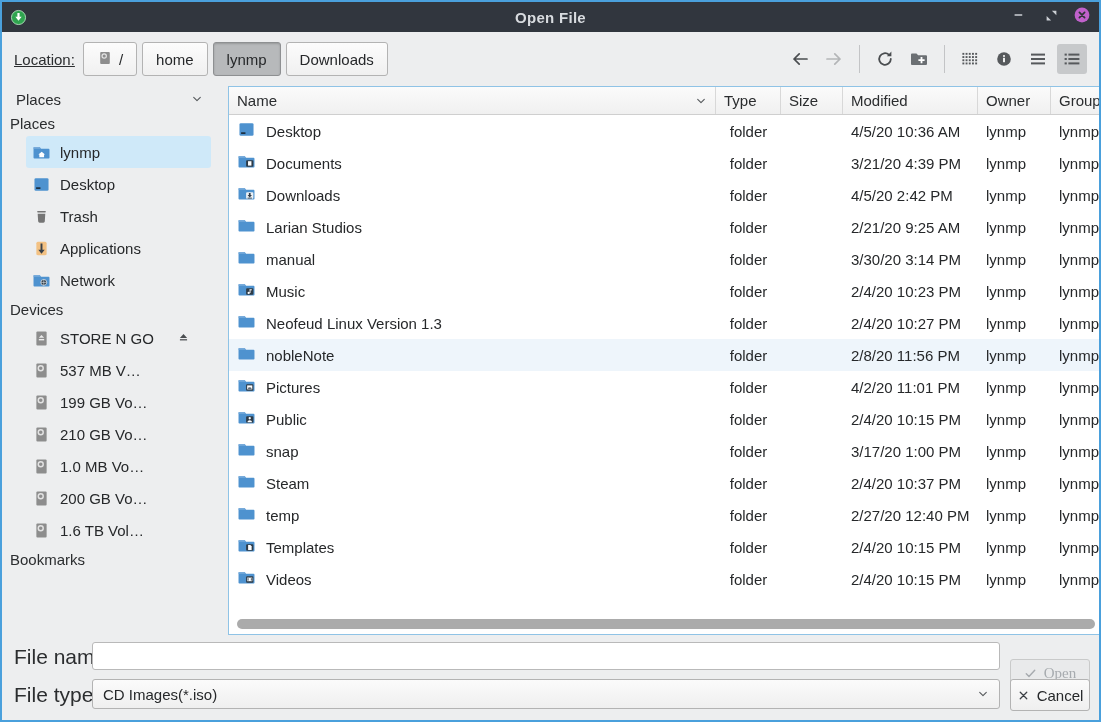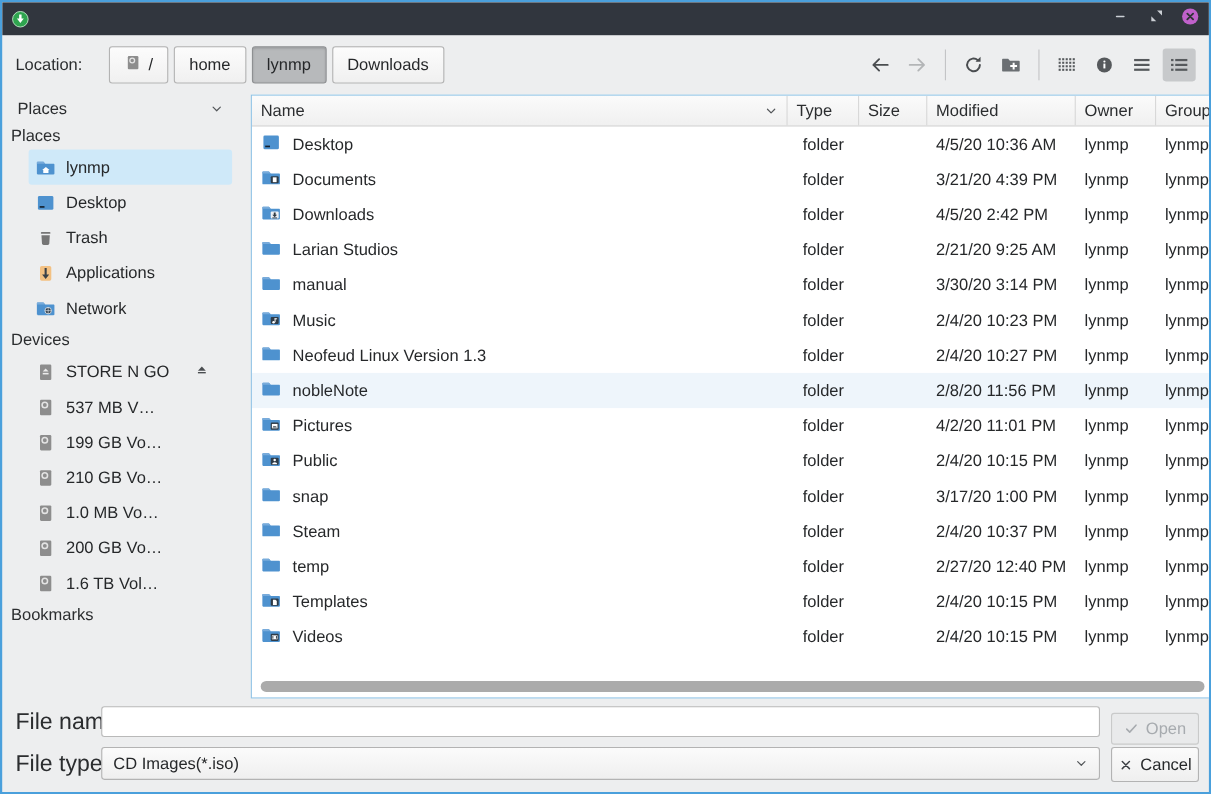--- a/index.html
+++ b/index.html
@@ -6,21 +6,21 @@
   *{box-sizing:border-box;}
   .window{position:relative;width:1101px;height:722px;border:2px solid #4aa0dc;background:#edeeef;overflow:hidden;}
   
   .titlebar{position:absolute;top:0;left:0;right:0;height:30px;background:#31363e;display:flex;align-items:center;padding:0 8px;}
   .titlebar .appic{display:flex;align-items:center;}
   .titlebar .title{position:absolute;left:0;right:0;text-align:center;font-size:15px;font-weight:bold;color:#d8dbdf;letter-spacing:.3px;pointer-events:none;}
   .controls{margin-left:auto;display:flex;align-items:center;gap:13px;z-index:2;}
   .controls .tbtn{display:flex;align-items:center;justify-content:center;width:18px;height:18px;cursor:default;}
   
   .toolbar{position:absolute;top:30px;left:0;right:0;height:54px;display:flex;align-items:center;padding:0 12px;}
-  .loclabel{font-size:15px;color:#2b2d2f;margin-right:24px;}
+  .loclabel{font-size:15px;color:#2b2d2f;margin-right:8px;text-decoration:underline;}
   .crumbs{display:flex;gap:5px;}
   .crumb{display:flex;align-items:center;gap:6px;height:34px;padding:0 13px;font-size:15px;color:#26282a;
          background:linear-gradient(#fcfcfc,#f0f0f0);border:1px solid #b3b3b3;border-radius:3px;font-family:inherit;}
   .crumb.active{background:#b7b9bb;border-color:#8e9092;box-shadow:inset 0 1px 2px rgba(0,0,0,.18);}
   .navgroup{margin-left:auto;display:flex;align-items:center;gap:4px;}
   .navbtn{width:30px;height:30px;display:flex;align-items:center;justify-content:center;border-radius:3px;}
   .navbtn.active{background:#c7c9cb;}
   .navbtn.disabled{opacity:.35;}
   .navbtn.sep{width:1px;height:28px;background:#c3c4c6;border-radius:0;margin:0 6px;}
   .navbtn .ic{display:flex;}
@@ -51,35 +51,36 @@
   
   .frow{position:absolute;left:0;right:0;height:32px;}
   .frow .flabel{position:absolute;left:12px;top:50%;transform:translateY(-50%);font-size:21px;color:#2b2d2f;}
   .fn-input{position:absolute;left:90px;top:1px;width:908px;height:28px;border:1px solid #b9b9b9;border-radius:3px;background:#fff;padding:0 8px;font:15px "Liberation Sans","DejaVu Sans",sans-serif;color:#26282a;}
   .ft-select{position:absolute;left:90px;top:0;width:908px;height:30px;border:1px solid #b3b3b3;border-radius:3px;background:linear-gradient(#fbfbfb,#efefef);display:flex;align-items:center;padding:0 10px;font-size:15px;color:#26282a;}
   .ft-select .chev{margin-left:auto;display:flex;}
   .fbtn{position:absolute;left:1008px;width:80px;display:flex;align-items:center;justify-content:center;gap:7px;
         background:linear-gradient(#fbfbfb,#efefef);border:1px solid #b3b3b3;border-radius:3px;font-size:15px;color:#26282a;font-family:inherit;}
   .fbtn .ic{display:flex;}
   .fbtn.disabled{background:#e9eaeb;border-color:#c9caca;color:#a7abaf;}
-  .open-btn{top:7px;height:29px;}
+  .open-btn{top:18px;height:29px;font-family:Liberation Serif, serif;}
   .cancel-btn{top:0;height:32px;}
 </style>
 </head>
 <body>
 
 <div class="window">
 
   <div class="titlebar">
     <span class="appic">
         <svg width="17" height="17" viewBox="0 0 20 20" xmlns="http://www.w3.org/2000/svg">
           <circle cx="10" cy="10" r="8.3" fill="#2fa44f" stroke="#bde6c6" stroke-width="1"></circle>
           <path d="M8.7 4.8h2.6v4.4h2.4L10 13.9 6.3 9.2h2.4z" fill="#fff"></path>
         </svg>
       </span>
+    <span class="title">Open File</span>
     <div class="controls">
 
         <span class="tbtn">
           <span class="ic"><svg width="16" height="16" viewBox="0 0 20 20" xmlns="http://www.w3.org/2000/svg">
               <rect x="3" y="9.2" width="10" height="1.7" rx=".8" fill="#ccd0d5"></rect>
             </svg></span>
         </span>
 
         <span class="tbtn">
           <span class="ic"><svg width="15" height="15" viewBox="0 0 20 20" xmlns="http://www.w3.org/2000/svg">

